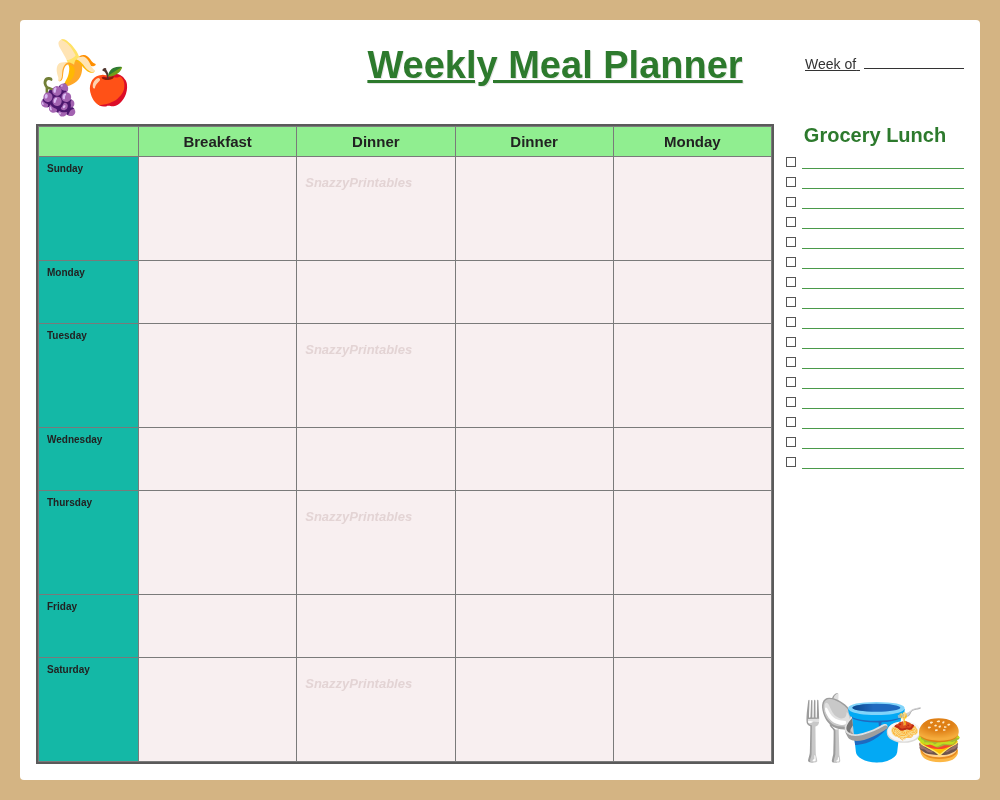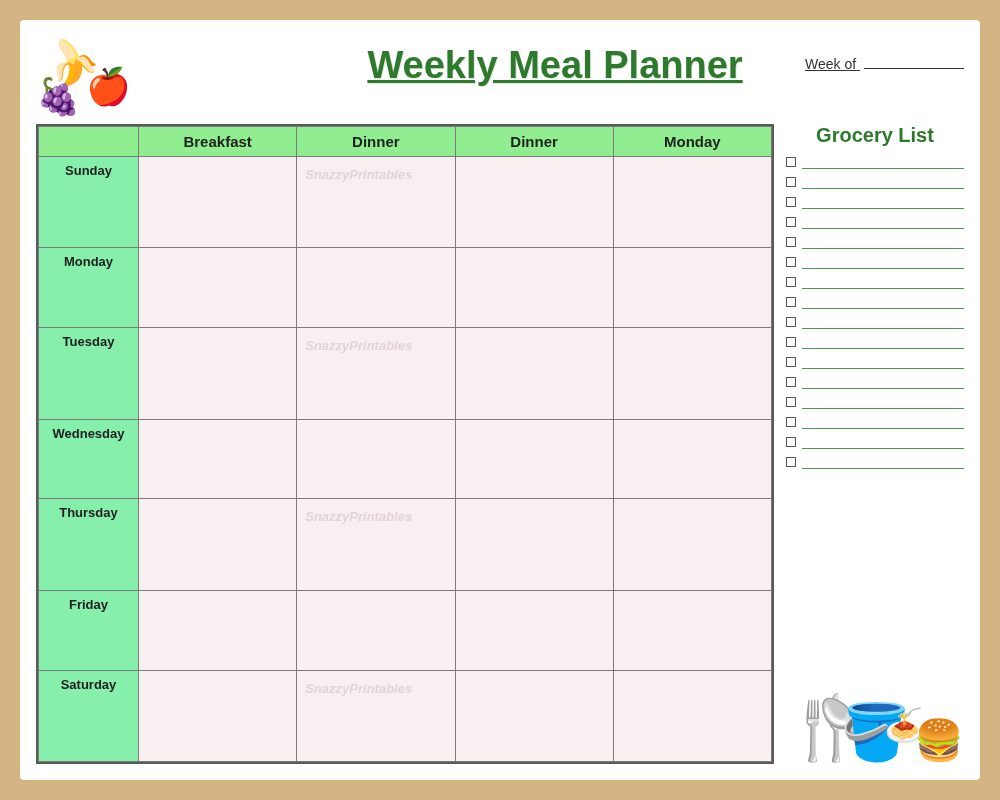--- a/index.html
+++ b/index.html
@@ -136,26 +136,25 @@
     .planner table tbody tr td {
       border: 1px solid #7a7a7a;
       vertical-align: top;
       padding: 6px 8px;
       font-size: 13px;
       font-weight: bold;
       color: #333;
     }
 
     .planner table tbody tr td:first-child {
-      background: #86efac;
+      background: #14b8a6;
       width: 100px;
-      font-size: 13px;
+      font-size: 10px;
       font-weight: bold;
       color: #222;
-      text-align: center;
     }
 
     .planner table tbody tr td:not(:first-child) {
       background: #f8eff0;
     }
 
     
     .grocery-section {
       width: 178px;
       display: flex;
@@ -209,21 +208,21 @@
       height: 90px;
     }
 
     
     .cell-wm {
       color: rgba(180,150,150,0.3);
       font-size: 13px;
       font-style: italic;
       pointer-events: none;
       display: block;
-      margin-top: 4px;
+      margin-top: 12px;
     }
   </style>
 </head>
 <body>
 
 <div class="page">
 
   <div class="header">
 
     <div class="fruit-images">
@@ -312,21 +311,21 @@
                 <span class="cell-wm">SnazzyPrintables</span>
               </td>
               <td></td>
               <td></td>
             </tr>
           </tbody>
       </table>
     </div>
 
     <div class="grocery-section">
-      <div class="grocery-title">Grocery List</div>
+      <div class="grocery-title">Grocery Lunch</div>
 
       <div class="grocery-list" id="grocery-list">
 
       <div class="grocery-item">
             <div class="grocery-checkbox"></div>
             <div class="grocery-line"></div>
           </div>
           <div class="grocery-item">
             <div class="grocery-checkbox"></div>
             <div class="grocery-line"></div>

